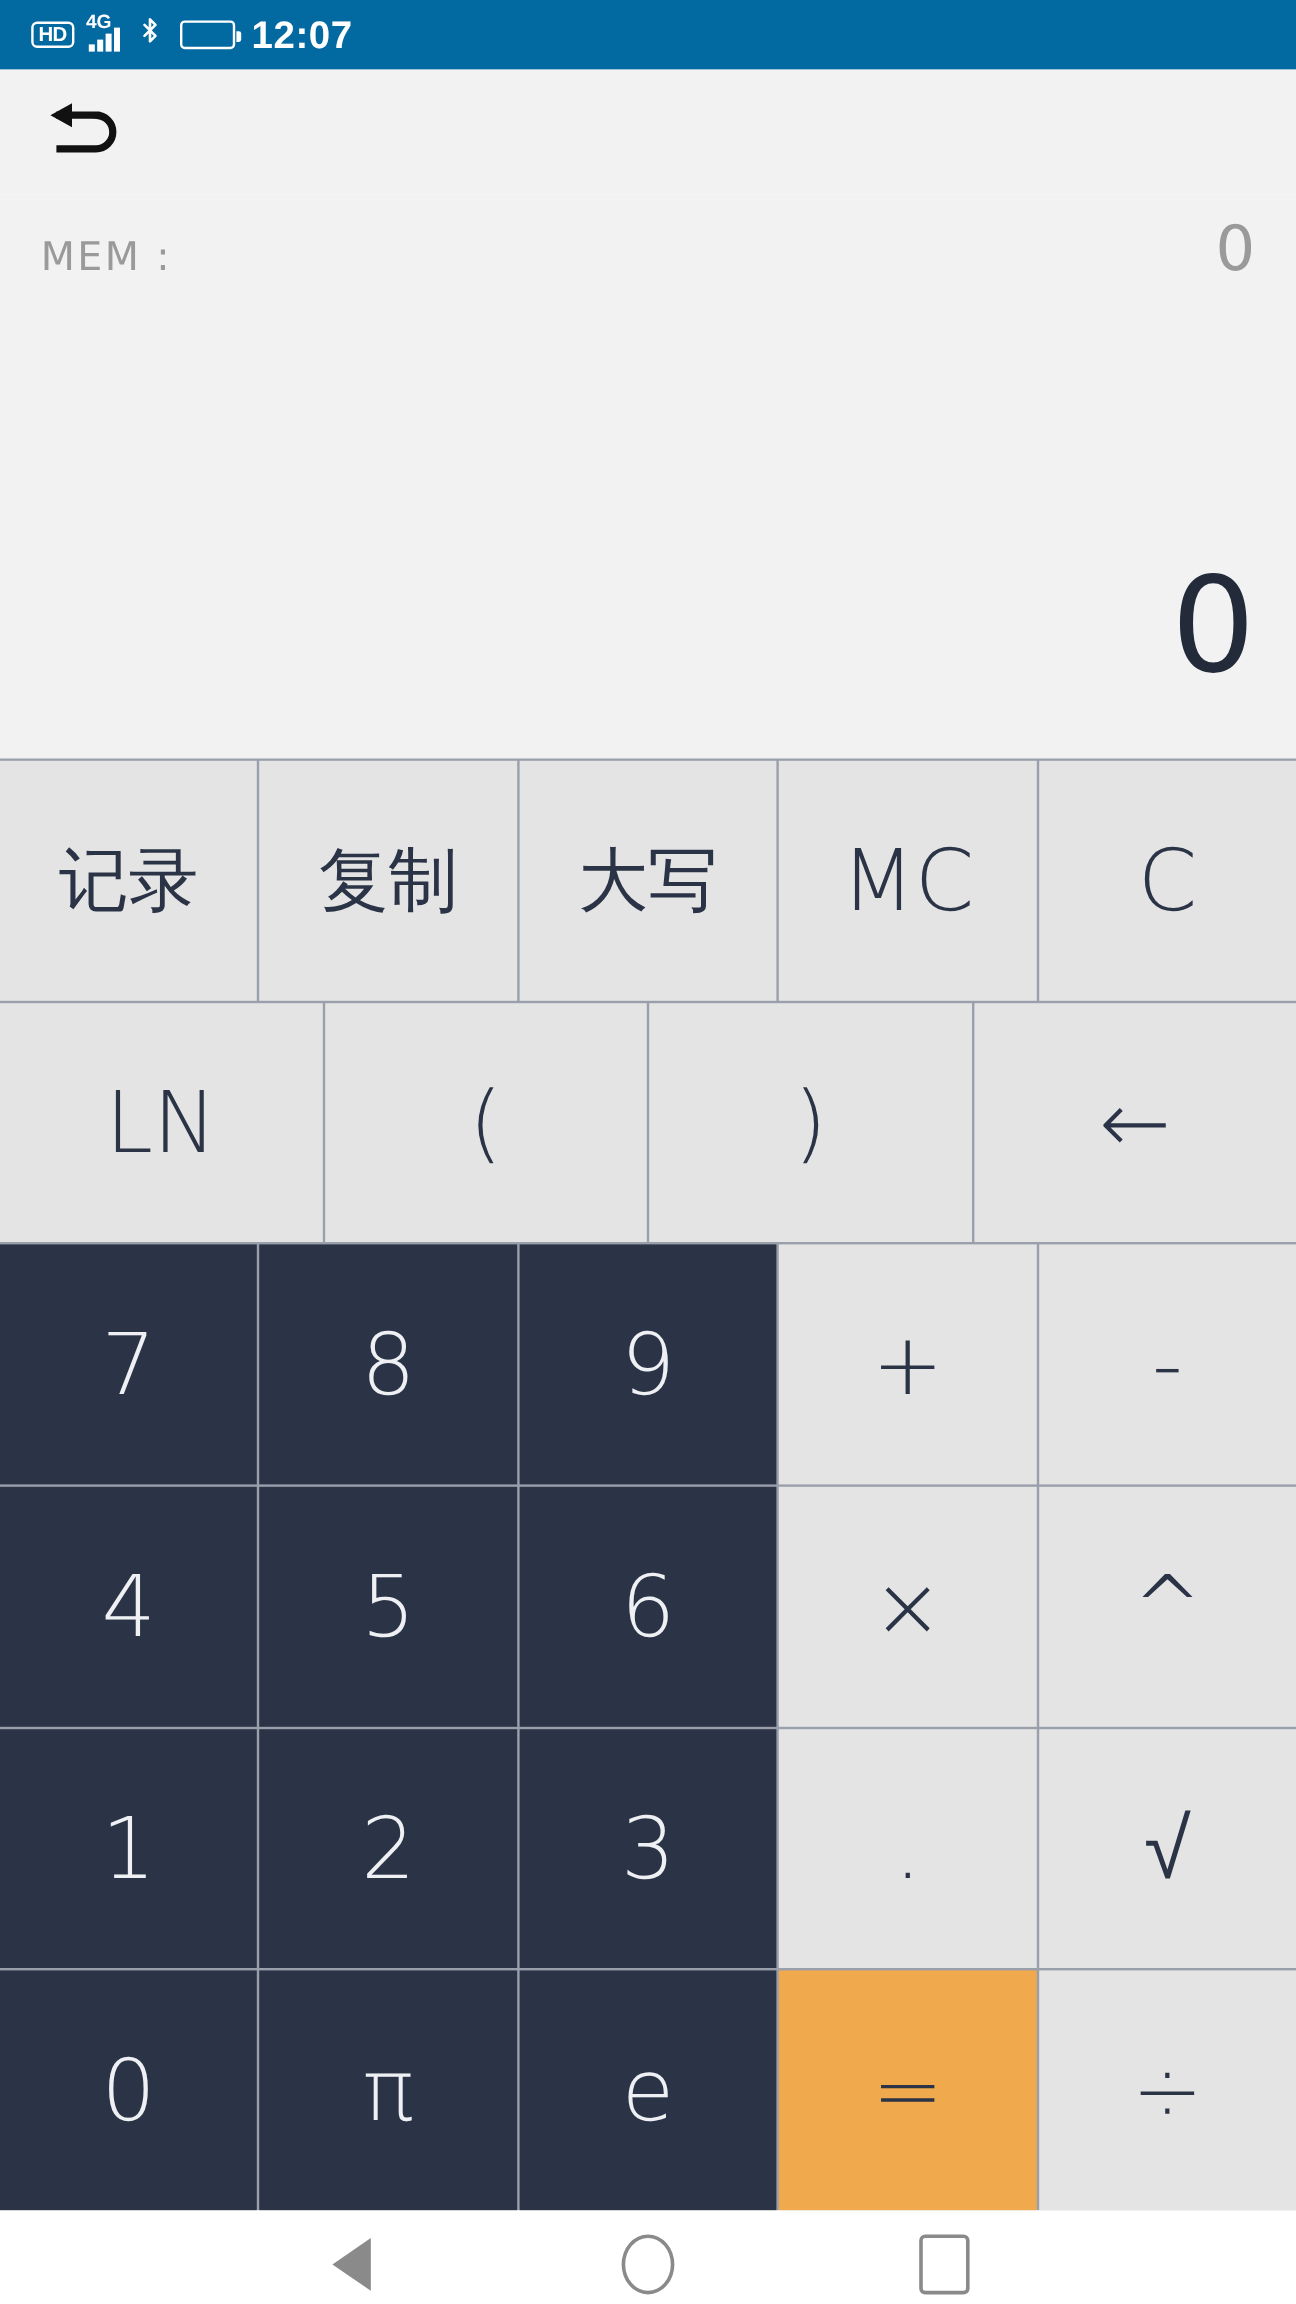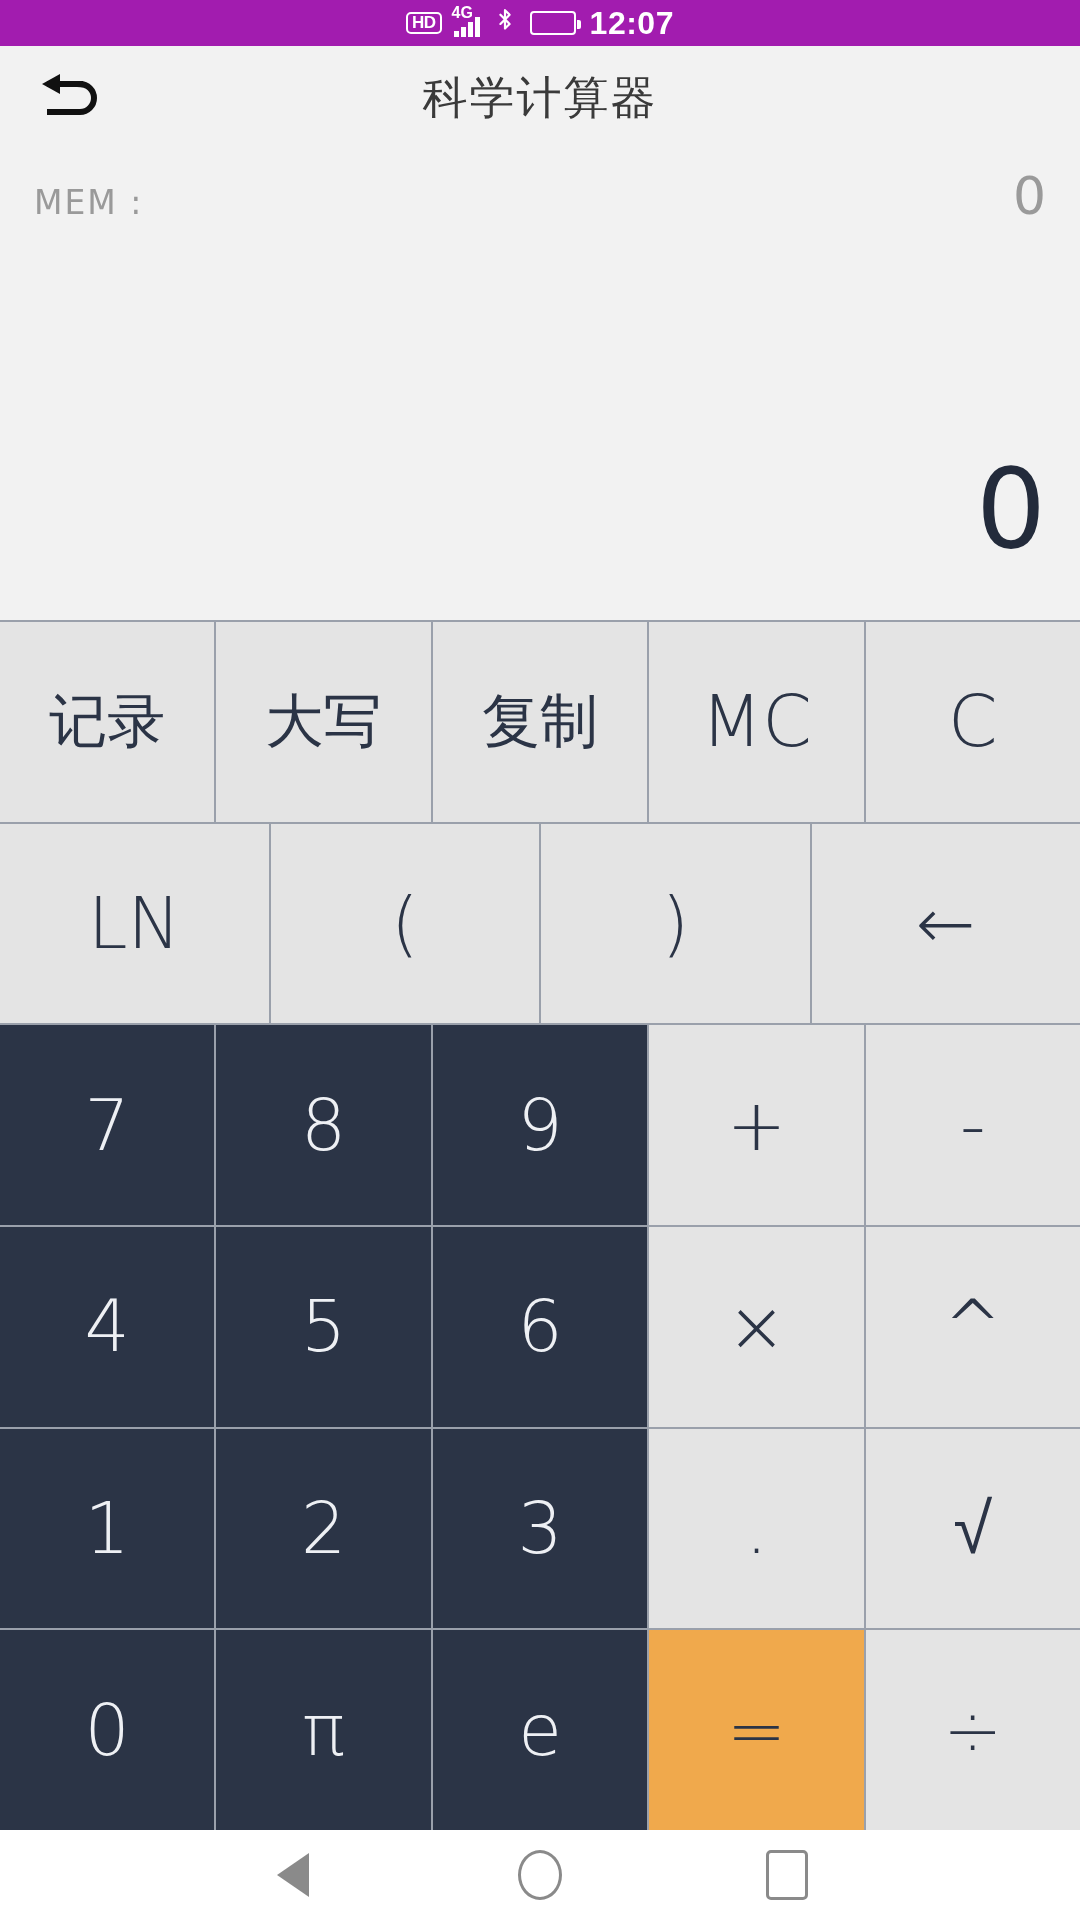--- a/index.html
+++ b/index.html
@@ -16,25 +16,25 @@
   .phone {
     width: 1080px;
     height: 1920px;
     display: flex;
     flex-direction: column;
     position: relative;
   }
 
   
   .status-bar {
-    height: 46px;
-    background: #a21caf;
-    display: flex;
-    align-items: center;
-    justify-content: center;
+    height: 58px;
+    background: #0369a1;
+    display: flex;
+    align-items: center;
+    justify-content: flex-start;
     padding: 0 26px;
     box-sizing: border-box;
     flex: none;
   }
   .status-left, .status-right {
     display: flex;
     align-items: center;
   }
   .status-left { gap: 10px; }
   .status-right { gap: 14px; }
@@ -284,36 +284,35 @@
     </div>
   </div>
 
   <div class="title-bar">
     <div class="back-btn">
       <svg width="72" height="56" viewBox="0 0 72 56" aria-hidden="true">
         <path d="M46 14 H16 M46 14 A14 14 0 0 1 46 42 H16" fill="none" stroke="#111111" stroke-width="6" stroke-linecap="square"></path>
         <path d="M26 4 L8 14 L26 24 Z" fill="#111111"></path>
       </svg>
     </div>
-    <div class="title-text">科学计算器</div>
   </div>
 
   <div class="display">
     <div class="mem-row">
       <span class="mem-label">MEM :</span>
       <span class="mem-value">0</span>
     </div>
     <div class="main-value">0</div>
   </div>
 
   <div class="keypad">
       <div class="key-row">
         <div class="key cjk">记录</div>
+        <div class="key cjk">复制</div>
         <div class="key cjk">大写</div>
-        <div class="key cjk">复制</div>
         <div class="key">MC</div>
         <div class="key">C</div>
       </div>
       <div class="key-row">
         <div class="key">LN</div>
         <div class="key">(</div>
         <div class="key">)</div>
         <div class="key">←</div>
       </div>
       <div class="key-row">

